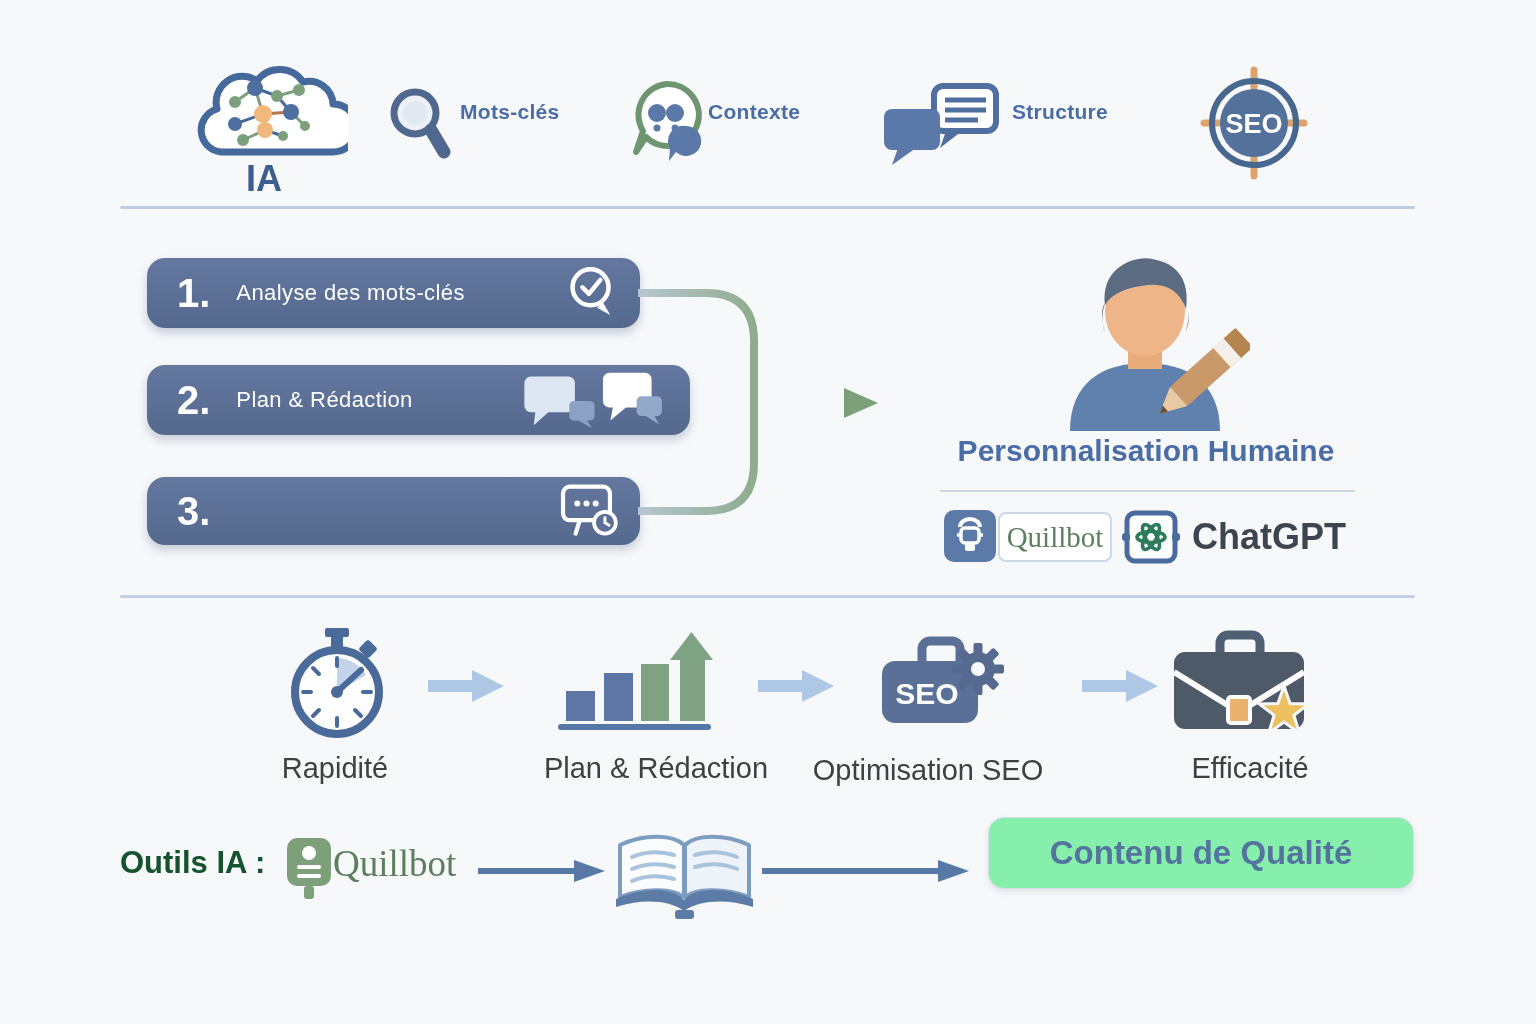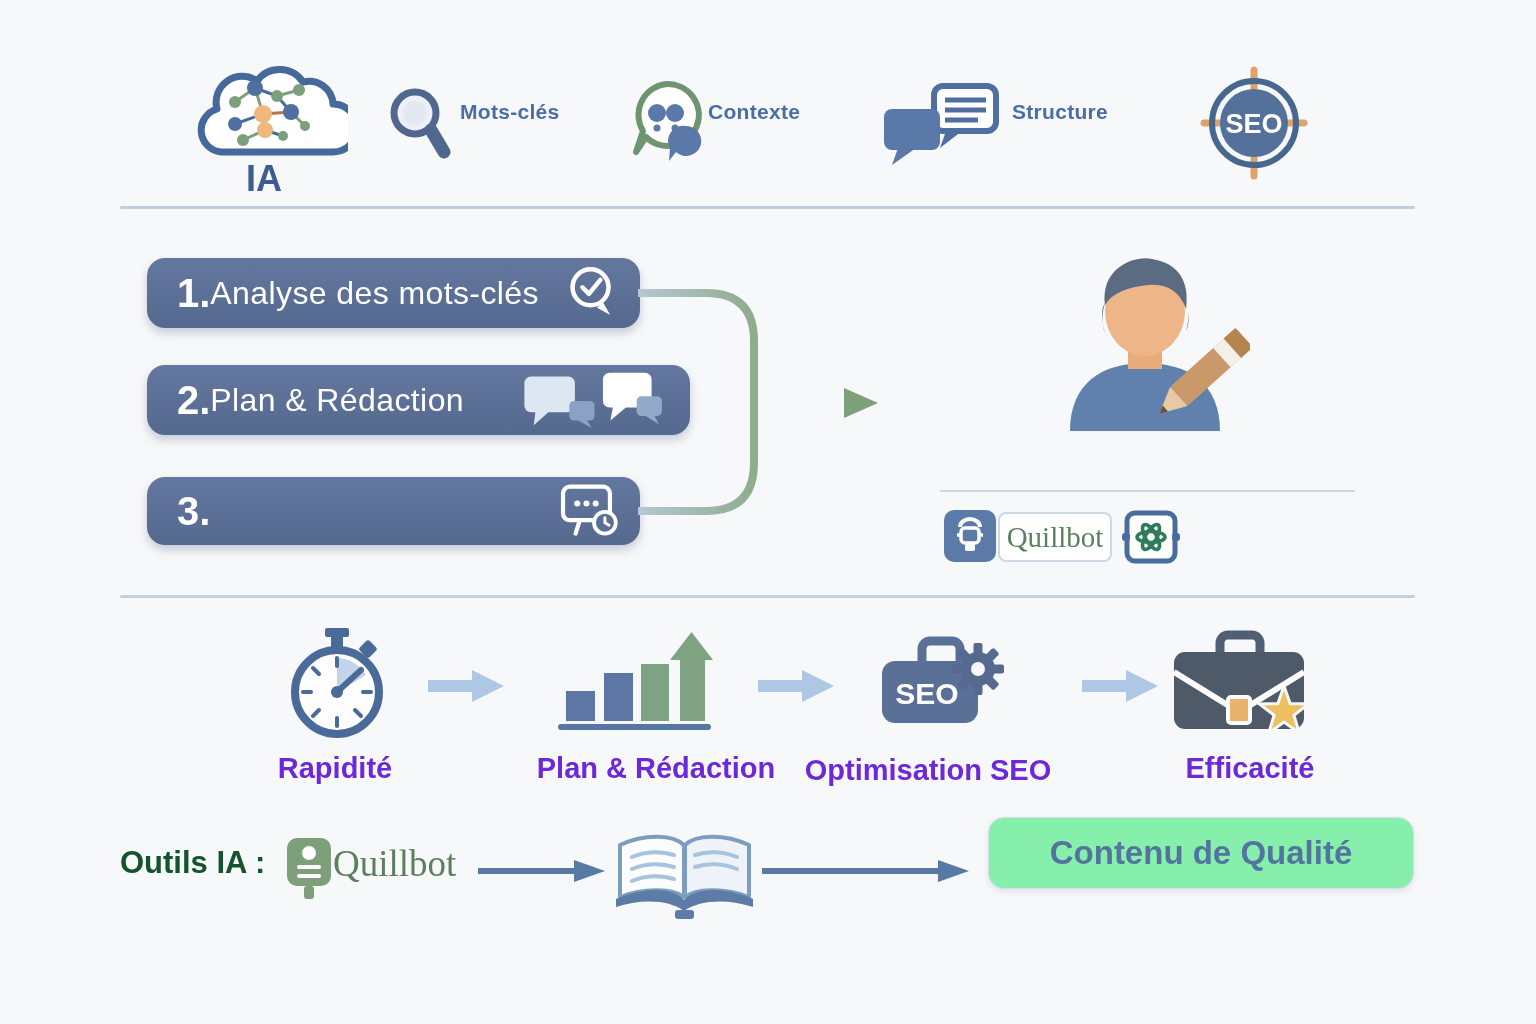--- a/index.html
+++ b/index.html
@@ -20,25 +20,25 @@
     letter-spacing:.3px;
   }
   .divider{position:absolute;height:3px;background:#bfcde0;border-radius:2px;}
   .step{
     position:absolute;left:147px;height:70px;
     background:linear-gradient(180deg,#64789f,#55688e);
     border-radius:18px;display:flex;align-items:center;color:#ffffff;
     box-shadow:0 5px 10px rgba(70,90,130,.28);
   }
   .step-num{font-size:40px;font-weight:bold;margin-left:30px;}
-  .step-label{font-size:32px;letter-spacing:.4px;}
+  .step-label{font-size:22px;margin-left:26px;letter-spacing:.4px;}
   .step-icon{margin-left:auto;margin-right:20px;display:flex;}
   .blabel{
     position:absolute;transform:translateX(-50%);
-    font-size:29px;font-weight:bold;color:#6d28d9;white-space:nowrap;
+    font-size:29px;font-weight:normal;color:#404040;white-space:nowrap;
   }
   .chip{
     position:absolute;background:#ffffff;border:2px solid #ccd8e4;border-radius:8px;
     display:flex;align-items:center;justify-content:center;
     font-family:"Liberation Serif", serif;color:#5d7f5f;font-size:29px;
   }
   .result-btn{
     position:absolute;background:#86efac;border:1px solid #d4ddea;border-radius:16px;
     display:flex;align-items:center;justify-content:center;
     font-size:33px;font-weight:bold;color:#54749f;
@@ -185,20 +185,21 @@
     <path d="M65,48 C61,60 62,70 65,78 C60,62 62,52 65,48 Z" fill="#5a6b82"></path>
     <path d="M146,52 C150,60 149,70 146,76 C150,62 148,56 146,52 Z" fill="#5a6b82"></path>
     <g transform="rotate(48 150 130)">
       <rect x="138" y="58" width="26" height="88" rx="3" fill="#c9996a"></rect>
       <rect x="138" y="58" width="26" height="16" fill="#b5854f"></rect>
       <rect x="138" y="74" width="26" height="14" fill="#f4efe8"></rect>
       <path d="M138,146 L151,172 L164,146 Z" fill="#e8c9a4"></path>
       <path d="M147,164 L151,172 L155,164 Z" fill="#6b5138"></path>
     </g>
   </svg>
+  <div class="abs" style="left:1146px;top:434px;transform:translateX(-50%);font-size:30px;font-weight:bold;color:#4a6da6;white-space:nowrap;">Personnalisation Humaine</div>
   <div class="abs" style="left:940px;top:490px;width:415px;height:2px;background:#ccd7e3;"></div>
 
   <svg class="abs" style="left:944px;top:510px;" width="52" height="52" viewBox="0 0 52 52">
     <rect x="0" y="0" width="52" height="52" rx="10" fill="#5b7aa8"></rect>
     <path d="M16,17 a10,8 0 0 1 20,0" fill="none" stroke="#ffffff" stroke-width="4"></path>
     <rect x="17" y="18" width="18" height="15" rx="4" fill="none" stroke="#ffffff" stroke-width="3.5"></rect>
     <line x1="13" y1="25" x2="17" y2="25" stroke="#ffffff" stroke-width="3.5"></line>
     <line x1="35" y1="25" x2="39" y2="25" stroke="#ffffff" stroke-width="3.5"></line>
     <rect x="21" y="34" width="10" height="7" rx="2" fill="#ffffff"></rect>
   </svg>
@@ -207,20 +208,21 @@
   <svg class="abs" style="left:1122px;top:508px;" width="58" height="58" viewBox="0 0 58 58">
     <rect x="5" y="5" width="48" height="48" rx="8" fill="#ffffff" stroke="#4a6b9e" stroke-width="5"></rect>
     <rect x="0" y="25" width="8" height="8" rx="3" fill="#4a6b9e"></rect>
     <rect x="50" y="25" width="8" height="8" rx="3" fill="#4a6b9e"></rect>
     <g transform="translate(29,29)" fill="none" stroke="#2e7c5b" stroke-width="3.6">
       <ellipse rx="14" ry="5.5"></ellipse>
       <ellipse rx="14" ry="5.5" transform="rotate(60)"></ellipse>
       <ellipse rx="14" ry="5.5" transform="rotate(120)"></ellipse>
     </g>
   </svg>
+  <div class="abs" style="left:1192px;top:516px;font-size:36px;font-weight:bold;color:#3d4650;">ChatGPT</div>
 
   <div class="divider" style="left:120px;top:595px;width:1295px;background:#c3d0e2;"></div>
 
   <svg class="abs" style="left:287px;top:626px;" width="100" height="114" viewBox="0 0 100 114">
     <rect x="38" y="2" width="24" height="9" rx="2" fill="#4a6b99"></rect>
     <rect x="44" y="10" width="12" height="11" fill="#4a6b99"></rect>
     <rect x="74" y="16" width="14" height="14" rx="3" fill="#4a6b99" transform="rotate(45 81 23)"></rect>
     <circle cx="50" cy="66" r="42" fill="#fdfdfe" stroke="#4a6b99" stroke-width="8"></circle>
     <path d="M50,66 L50,32 A34,34 0 0 1 79,49 Z" fill="#c3d4ea"></path>
     <g stroke="#4a6b99" stroke-width="4" stroke-linecap="round">

